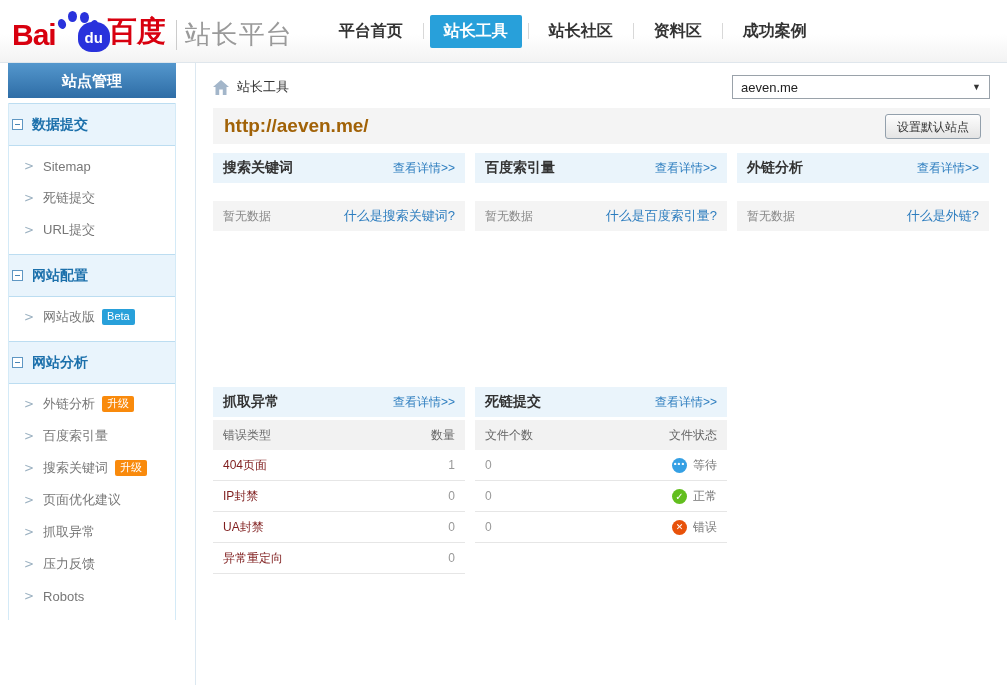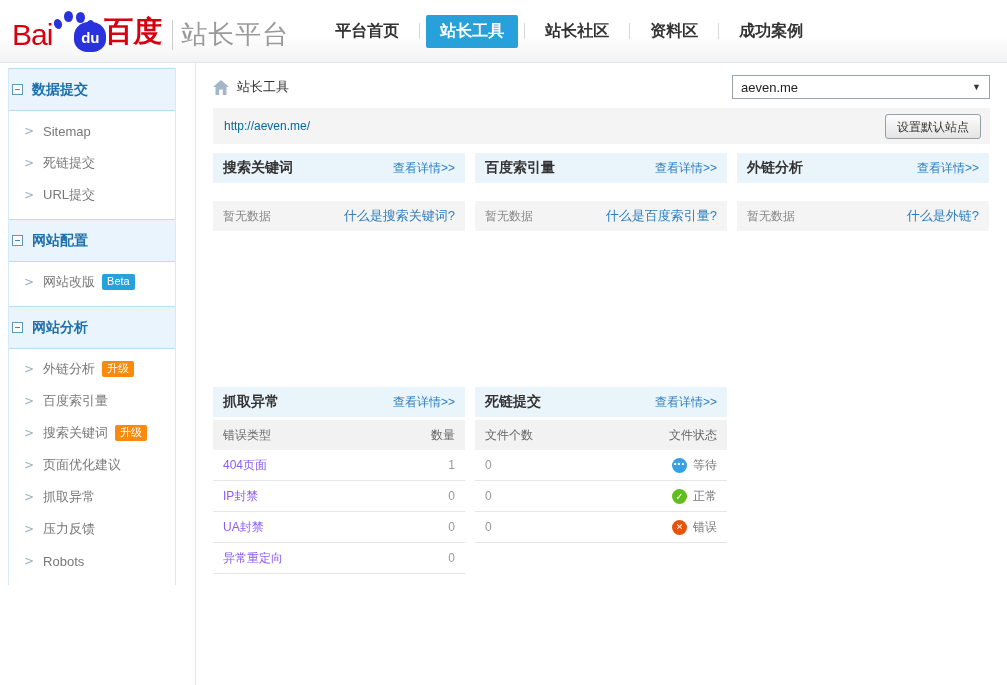--- a/index.html
+++ b/index.html
@@ -3,21 +3,21 @@
 <meta charset="utf-8">
 <style>
   * { margin:0; padding:0; box-sizing:border-box; }
   html,body { width:1007px; height:685px; overflow:hidden; background:#fff;
     font-family:"Liberation Sans","DejaVu Sans",sans-serif; }
 
   
   .header { height:63px; display:flex; align-items:center; padding-left:12px;
     background:linear-gradient(#ffffff 55%, #f3f3f3); border-bottom:1px solid #dfe6ec; }
   .logo { display:flex; align-items:flex-end; cursor:pointer; }
-  .logo-bai { color:#d8000f; font-size:30px; font-weight:normal; letter-spacing:-1px; }
+  .logo-bai { color:#d8000f; font-size:30px; font-weight:bold; letter-spacing:-1px; }
   .paw { position:relative; width:46px; height:44px; margin:0 2px -2px -2px; }
   .paw .toe { position:absolute; background:#2932dc; border-radius:50%; }
   .toe1 { width:8px; height:10px; left:4px; top:9px; transform:rotate(-20deg); }
   .toe2 { width:9px; height:11px; left:14px; top:1px; }
   .toe3 { width:9px; height:11px; left:26px; top:2px; }
   .toe4 { width:8px; height:10px; left:36px; top:10px; transform:rotate(20deg); }
   .pad  { position:absolute; left:24px; top:12px; width:32px; height:30px; background:#2932dc;
           border-radius:46% 46% 42% 42%; color:#fff; font-size:15px; font-weight:bold;
           display:flex; align-items:center; justify-content:center; }
   .logo-cn { color:#d8000f; font-size:29px; font-weight:bold; margin-left:6px; }
@@ -56,21 +56,21 @@
   .main { flex:1; border-left:1px solid #dce8f1; margin-left:19px; padding:12px 17px 0 17px; }
   .crumb-row { display:flex; align-items:center; justify-content:space-between; height:24px; }
   .crumb { display:flex; align-items:center; font-size:13px; color:#333; }
   .home-ico { margin-right:8px; display:flex; }
   .site-select { width:258px; height:24px; border:1px solid #9aa2aa; background:#fff; display:flex;
     align-items:center; justify-content:space-between; padding:0 8px; font-size:13px; color:#222; cursor:pointer; }
   .sel-arrow { font-size:9px; color:#333; }
 
   .url-bar { margin-top:9px; height:36px; background:#f4f4f4; display:flex; align-items:center;
     justify-content:space-between; padding:0 9px 0 11px; }
-  .site-url { color:#0369a1; font-size:12px; font-weight:normal; }
+  .site-url { color:#a16207; font-size:19px; font-weight:bold; }
   .btn-default { height:25px; padding:4px 11px; font-size:12px; color:#333; border:1px solid #93a0ac;
     border-radius:3px; background:linear-gradient(#fdfdfd, #e4e4e4); cursor:pointer;
     font-family:inherit; }
 
   .cols { display:flex; gap:10px; margin-top:9px; }
   .col { width:252px; flex:none; }
   .panel-head { height:30px; background:#eaf4fb; display:flex; align-items:center;
     justify-content:space-between; padding:0 10px; }
   .panel-title { font-size:14px; font-weight:bold; color:#333; }
   .detail-link { font-size:12px; color:#2d7dbf; text-decoration:none; cursor:pointer; }
@@ -79,21 +79,21 @@
   .empty-txt { font-size:12px; color:#888; }
   .help-link { font-size:13px; color:#2d7dbf; text-decoration:none; cursor:pointer; }
 
   .spacer { height:147px; }
 
   .tbl { width:100%; }
   .tbl-head { margin-top:3px; height:30px; background:#f2f2f2; display:flex; align-items:center;
     justify-content:space-between; padding:0 10px; font-size:12px; color:#666;gap:24px; }
   .tbl-row { height:31px; display:flex; align-items:center; justify-content:space-between;
     padding:0 10px; border-bottom:1px solid #e6e6e6; font-size:12px; }
-  .cell-l { color:#8b5cf6; }
+  .cell-l { color:#7f1d1d; }
   .cell-r { color:#999; }
   .status { display:flex; align-items:center; gap:6px; color:#777; }
   .st-ico { width:15px; height:15px; border-radius:50%; color:#fff; display:flex; align-items:center;
     justify-content:center; flex:none; font-weight:bold; }
   .st-ico.wait { background:#35a0e4; font-size:8px; letter-spacing:1px; padding-bottom:4px; }
   .st-ico.ok { background:#62be1e; font-size:10px; }
   .st-ico.err { background:#e8520a; font-size:9px; }
 </style>
 </head>
 <body>
@@ -121,20 +121,21 @@
     <span class="nav-sep"></span>
     <span class="nav-item">资料区</span>
     <span class="nav-sep"></span>
     <span class="nav-item">成功案例</span>
   </div>
 </div>
 
 <div class="wrap">
 
   <div class="sidebar">
+    <div class="side-title">站点管理</div>
     <div class="side-menu">
 
       <div class="sec-head">
         <span class="minus-box"></span>
         <span>数据提交</span>
       </div>
       <div class="sec-items">
         <div class="side-item">
           <span class="arrow">&gt;</span>
           <span>Sitemap</span>

